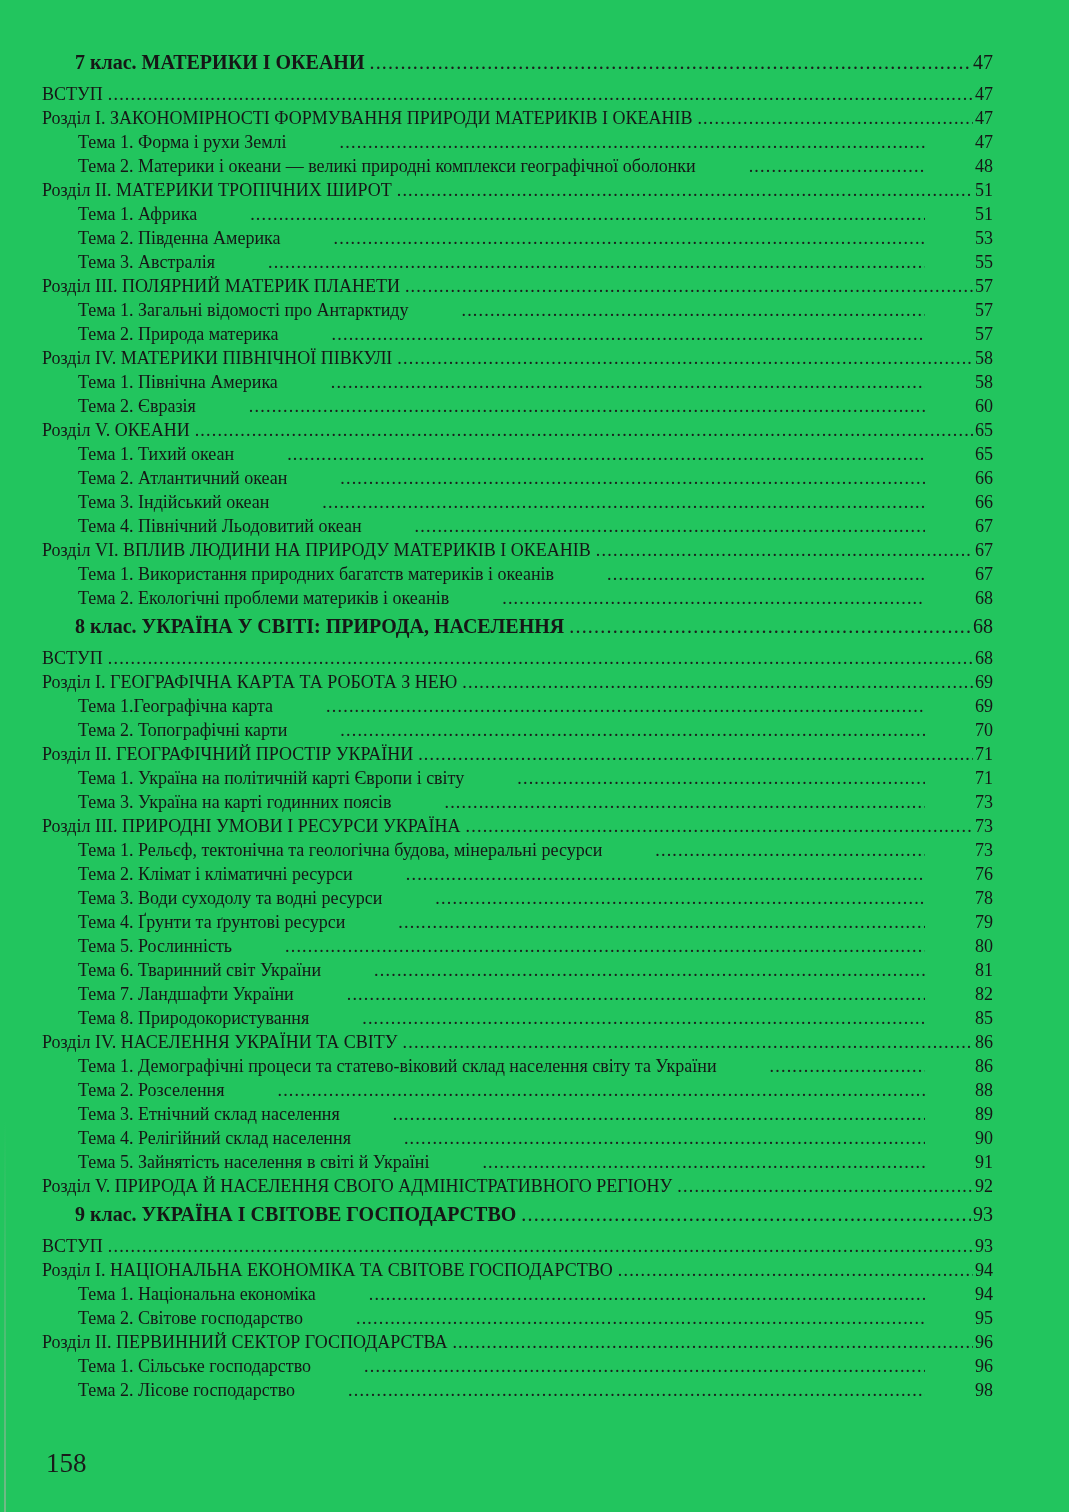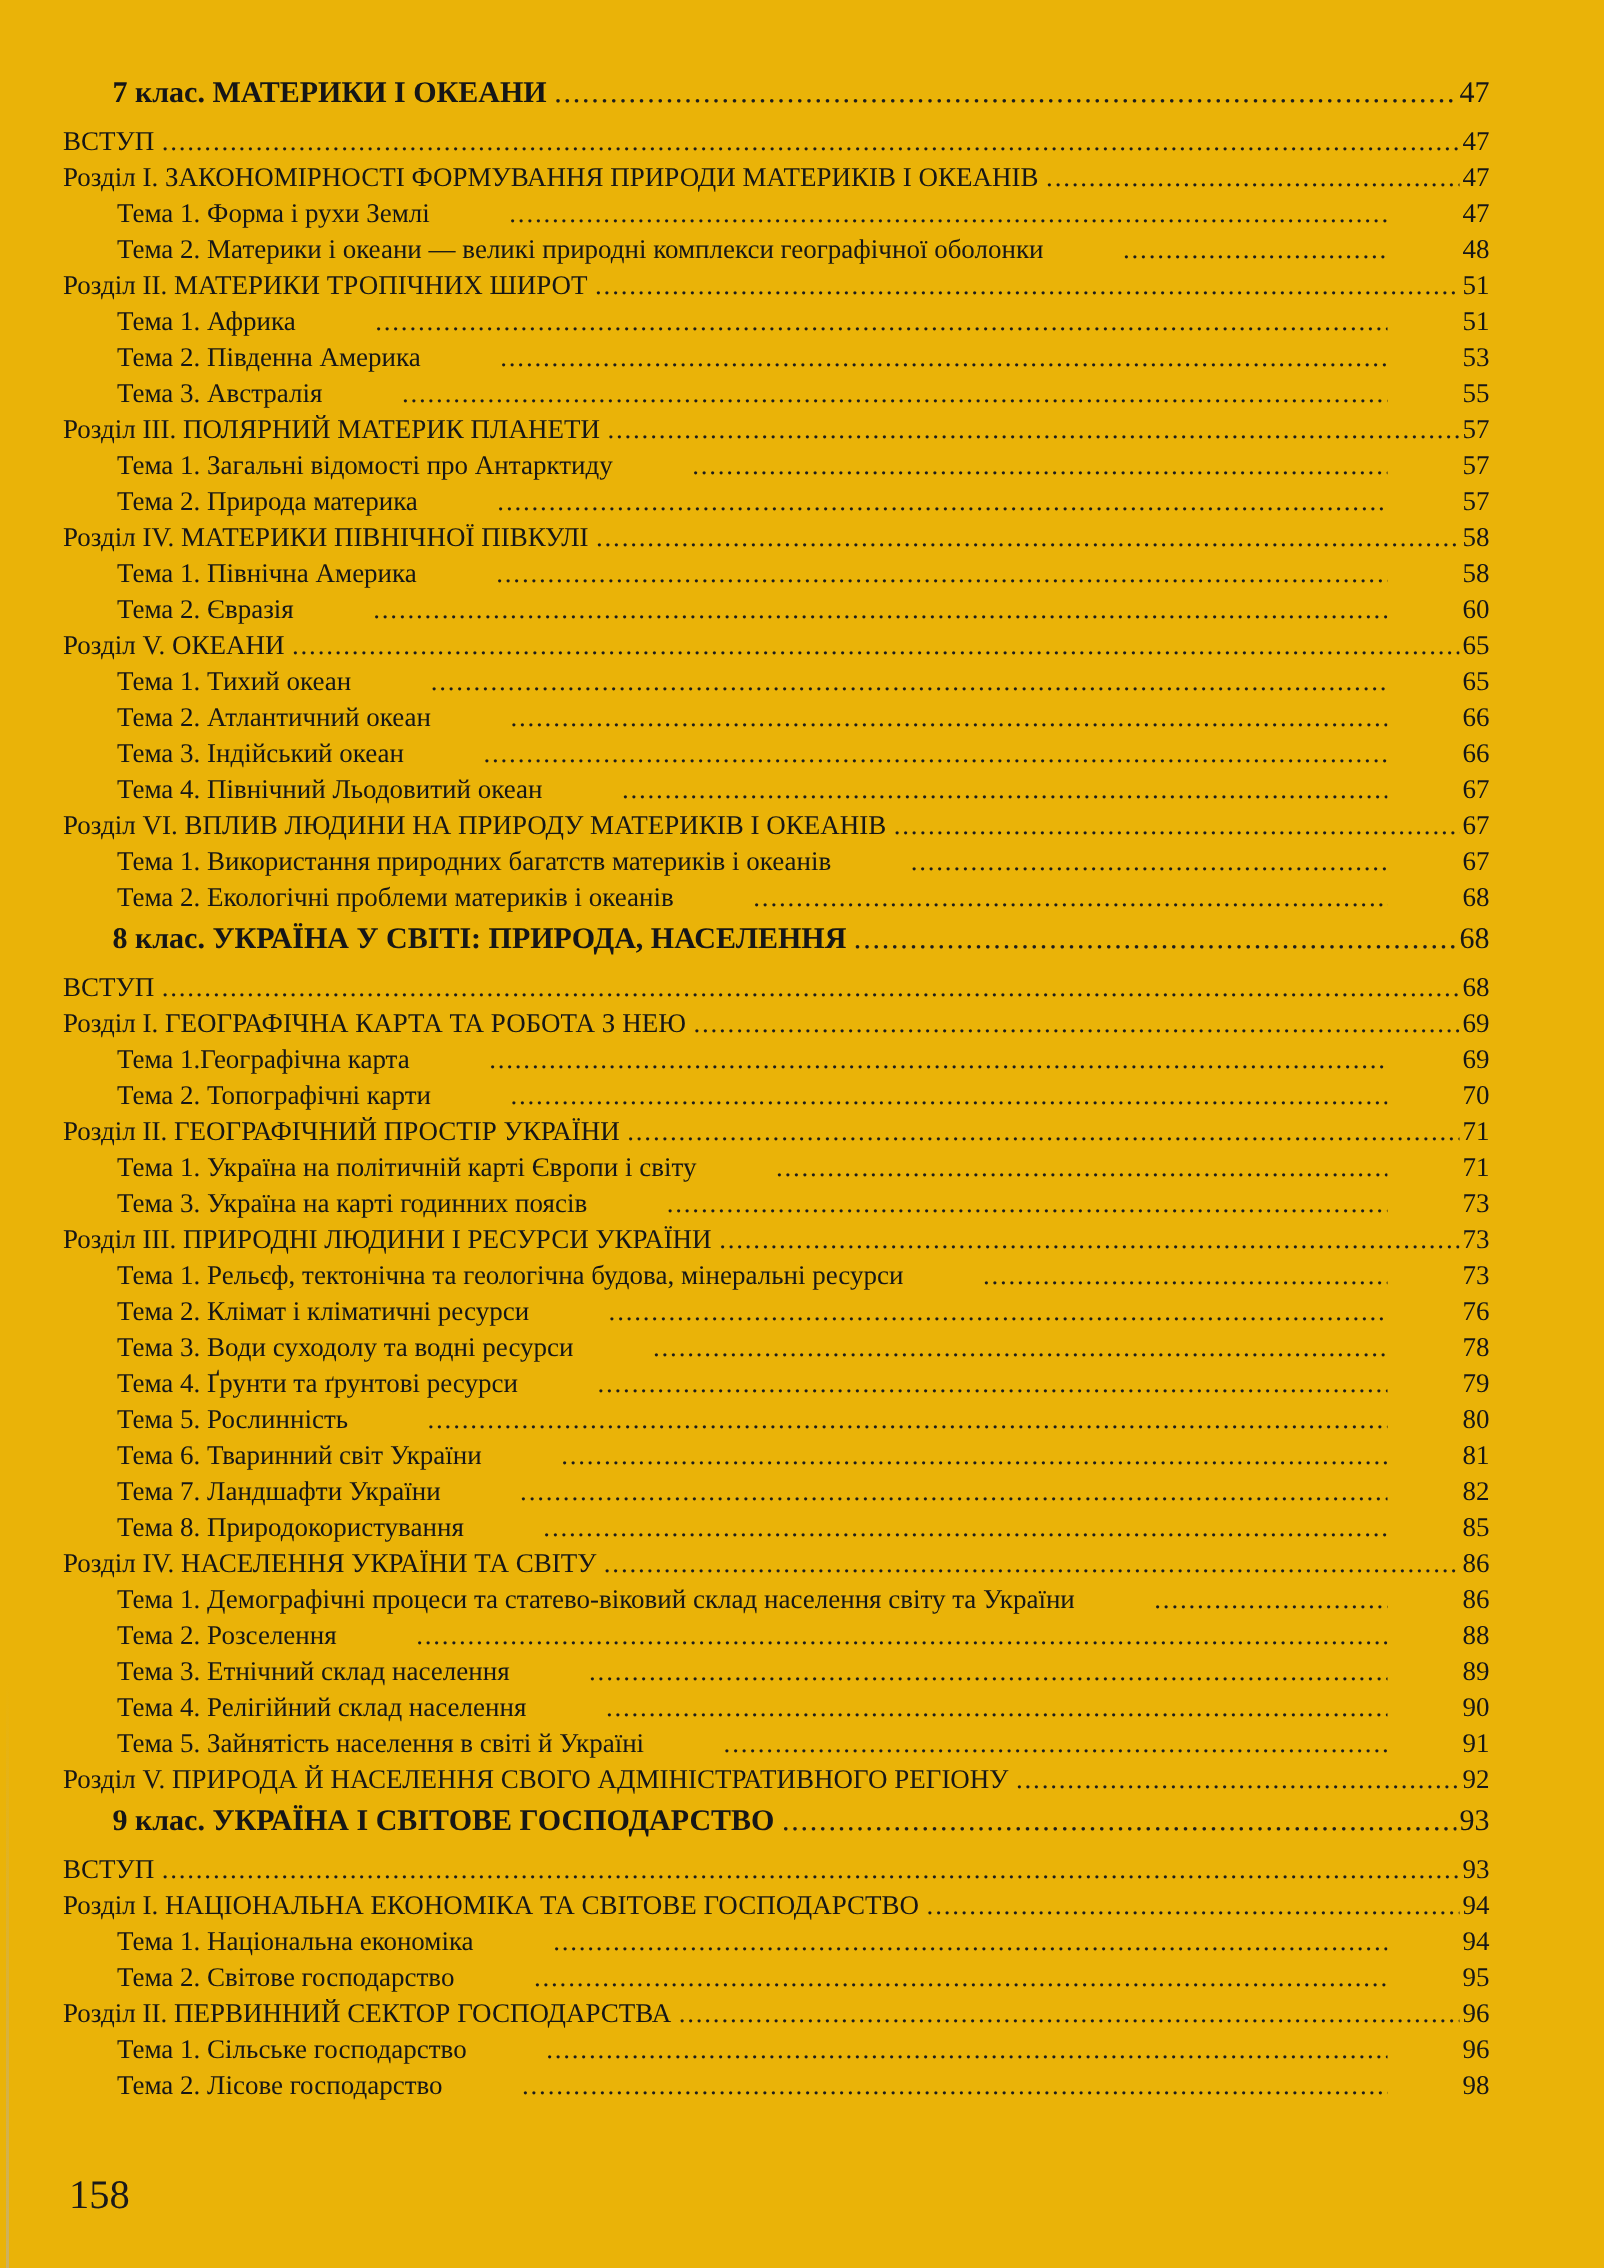--- a/index.html
+++ b/index.html
@@ -1,20 +1,20 @@
 <!DOCTYPE html>
 <html lang="uk"><head>
 <meta charset="utf-8">
 <style>
   html, body { margin: 0; padding: 0; background: #ffffff; }
   .page {
     position: relative;
     width: 1069px;
     height: 1512px;
-    background: #eab308;
+    background: #22c55e;
     font-family: "Liberation Serif", serif;
     color: #161616;
     overflow: hidden;
   }
   .toc {
     position: absolute;
     left: 42px;
     right: 76px;
     top: 50px;
   }
@@ -224,21 +224,21 @@
     <span class="title">Тема 1. Україна на політичній карті Європи і світу</span>
     <span class="dots"></span>
     <span class="pagenum">71</span>
   </div>
       <div class="row topic">
     <span class="title">Тема 3. Україна на карті годинних поясів</span>
     <span class="dots"></span>
     <span class="pagenum">73</span>
   </div>
       <div class="row chapter">
-    <span class="title">Розділ III. ПРИРОДНІ ЛЮДИНИ І РЕСУРСИ УКРАЇНИ</span>
+    <span class="title">Розділ III. ПРИРОДНІ УМОВИ І РЕСУРСИ УКРАЇНА</span>
     <span class="dots"></span>
     <span class="pagenum">73</span>
   </div>
       <div class="row topic">
     <span class="title">Тема 1. Рельєф, тектонічна та геологічна будова, мінеральні ресурси</span>
     <span class="dots"></span>
     <span class="pagenum">73</span>
   </div>
       <div class="row topic">
     <span class="title">Тема 2. Клімат і кліматичні ресурси</span>

